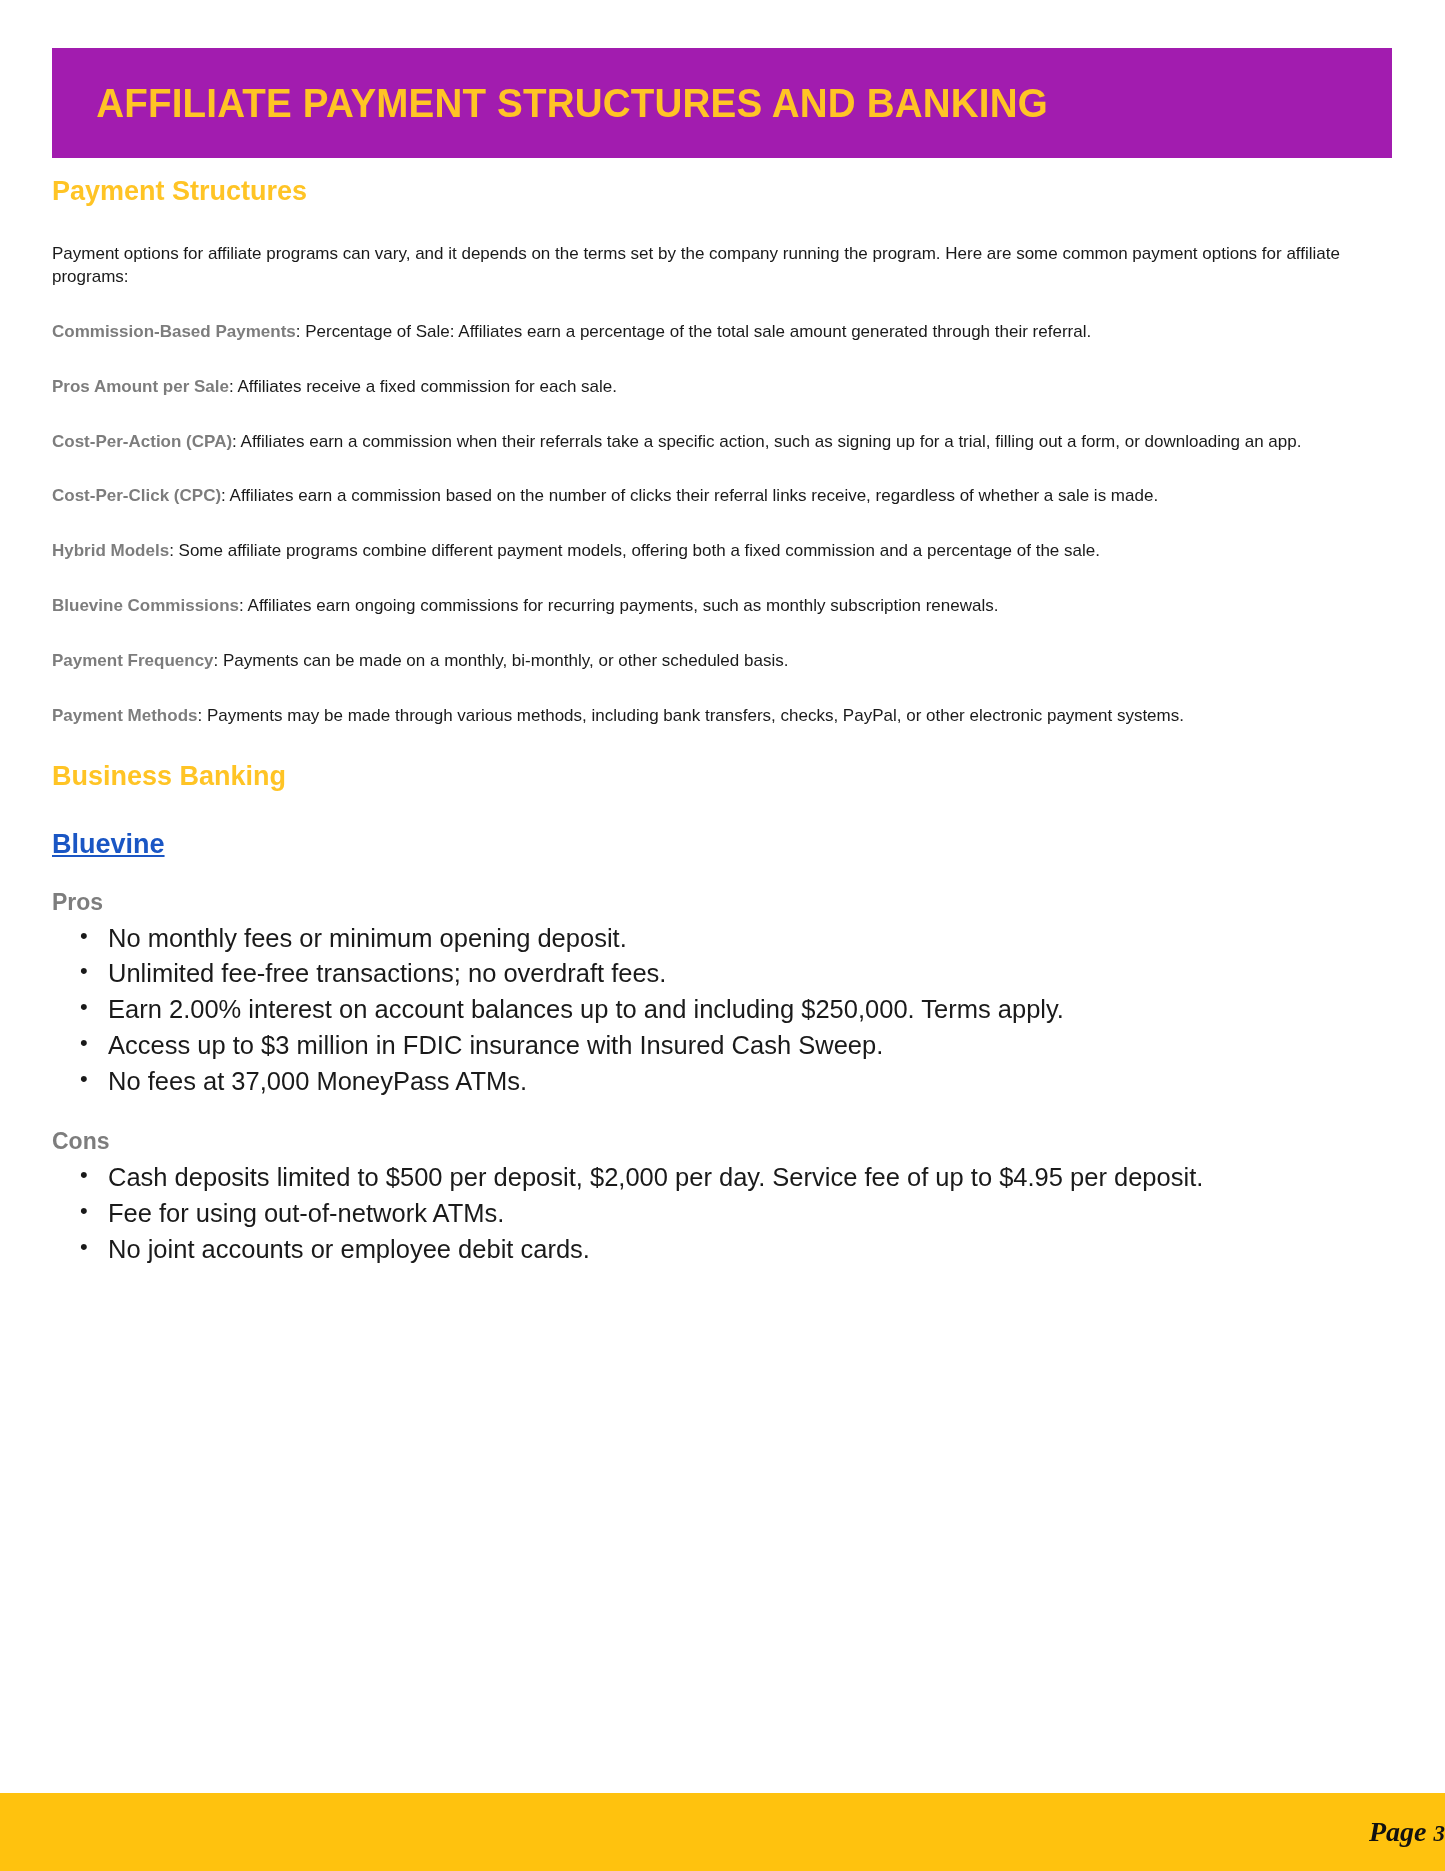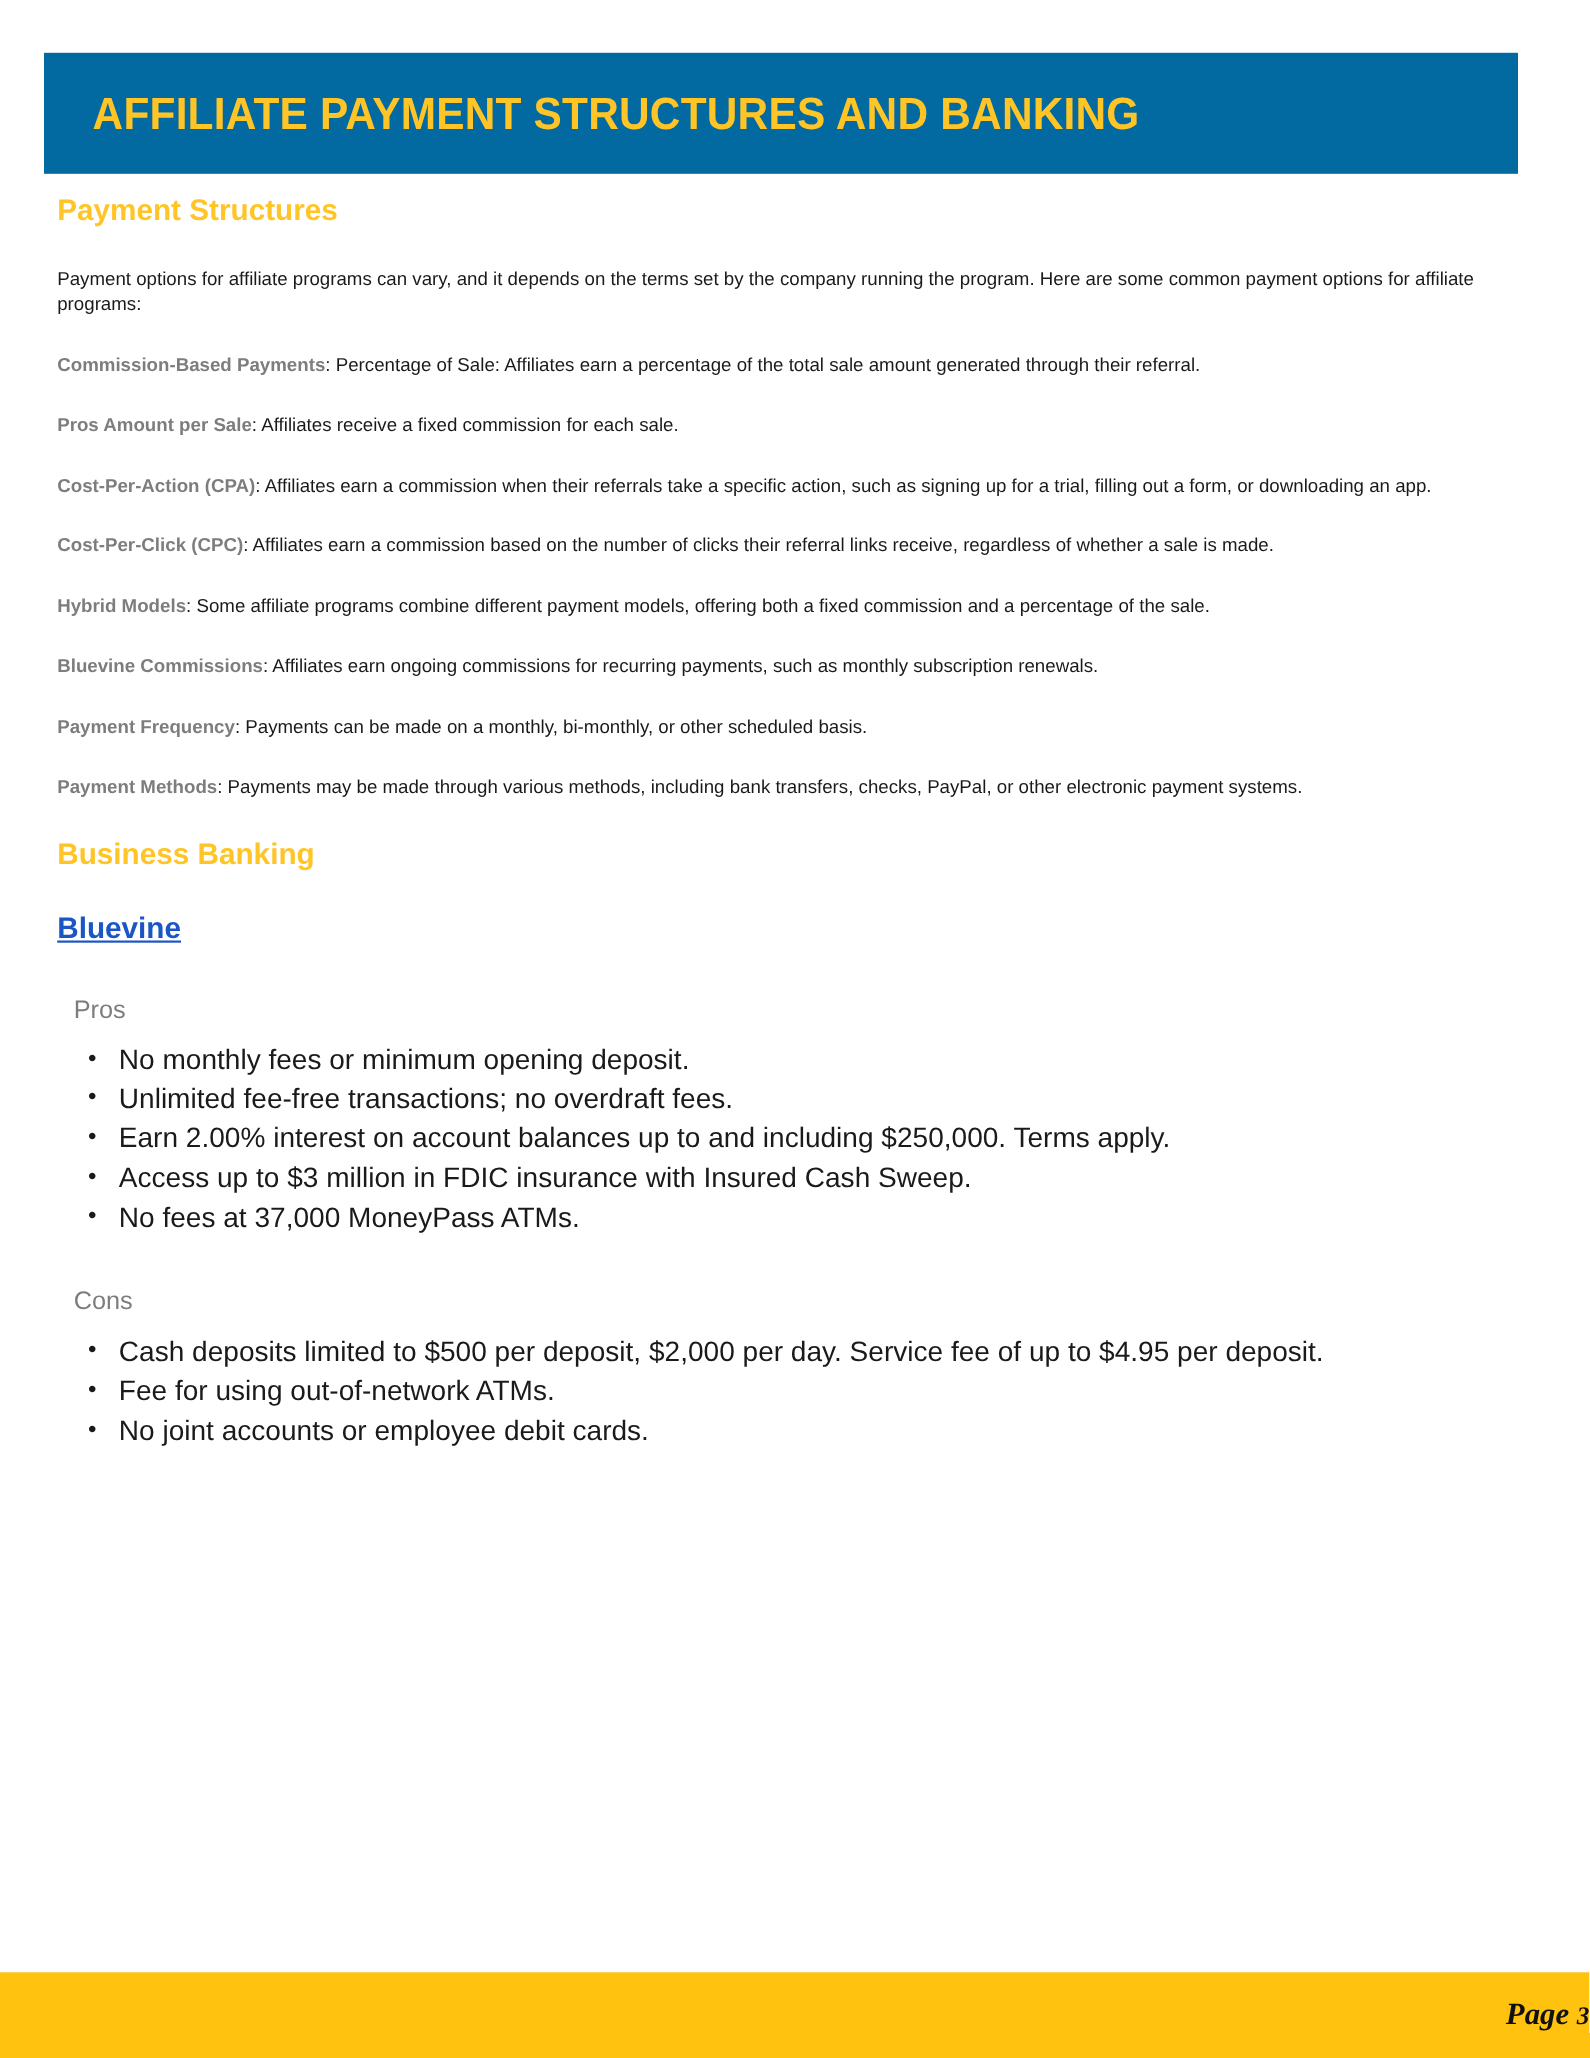--- a/index.html
+++ b/index.html
@@ -20,25 +20,25 @@
     position: relative;
     width: 1445px;
     height: 1871px;
     box-sizing: border-box;
     background: #ffffff;
   }
 
   
   .header-banner {
     position: absolute;
-    left: 40px;
+    left: 52px;
     top: 48px;
     width: 1340px;
     height: 110px;
-    background: #0369a1;
+    background: #a21caf;
     display: flex;
     align-items: center;
   }
   .header-title {
     color: #FFC425;
     font-size: 41px;
     font-weight: bold;
     letter-spacing: 0.2px;
     padding-left: 47px;
     font-family: "Liberation Sans Narrow", "Liberation Sans", sans-serif;
@@ -78,22 +78,22 @@
     margin: 0;
   }
   .lead {
     color: #7d7d7d;
     font-weight: bold;
   }
 
   .sub-label {
     color: #7d7d7d;
     font-size: 23px;
-    font-weight: normal;
-    margin: 15px;
+    font-weight: bold;
+    margin: 0;
     line-height: 1.3;
   }
 
   ul.bullets {
     margin: 4px 0 0 0;
     padding-left: 56px;
     list-style: none;
   }
   ul.bullets li {
     color: #1a1a1a;

